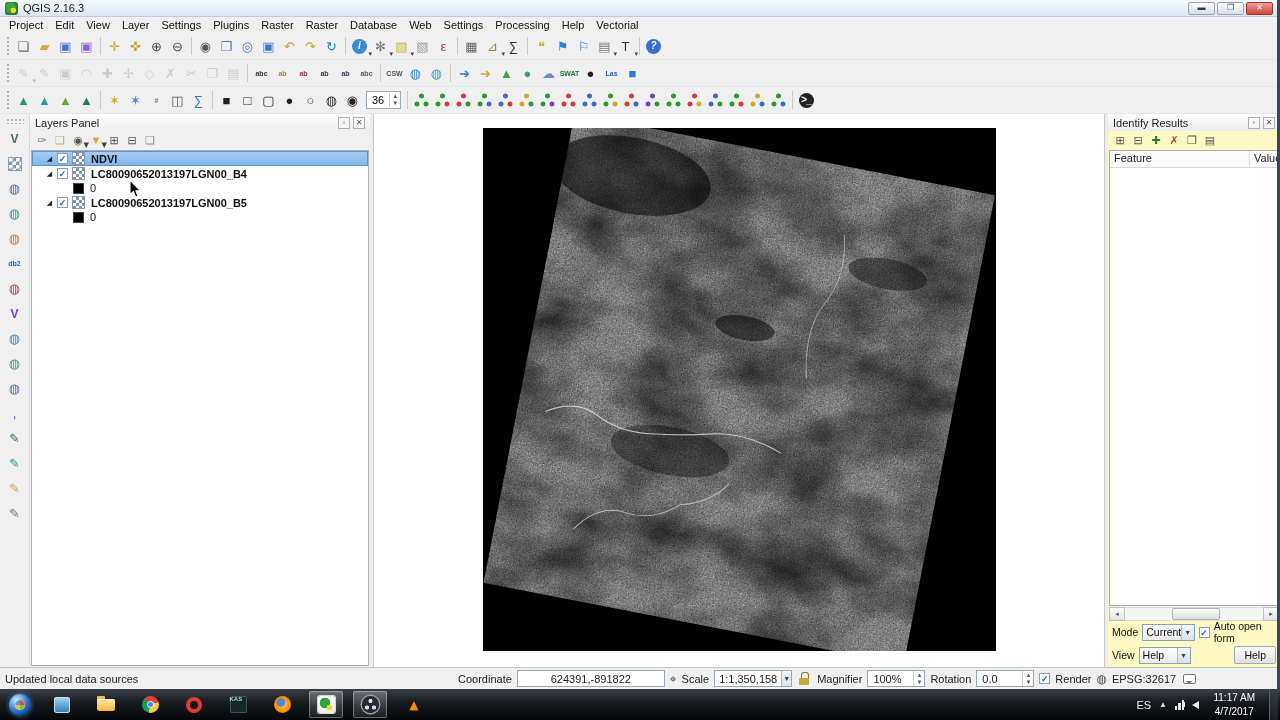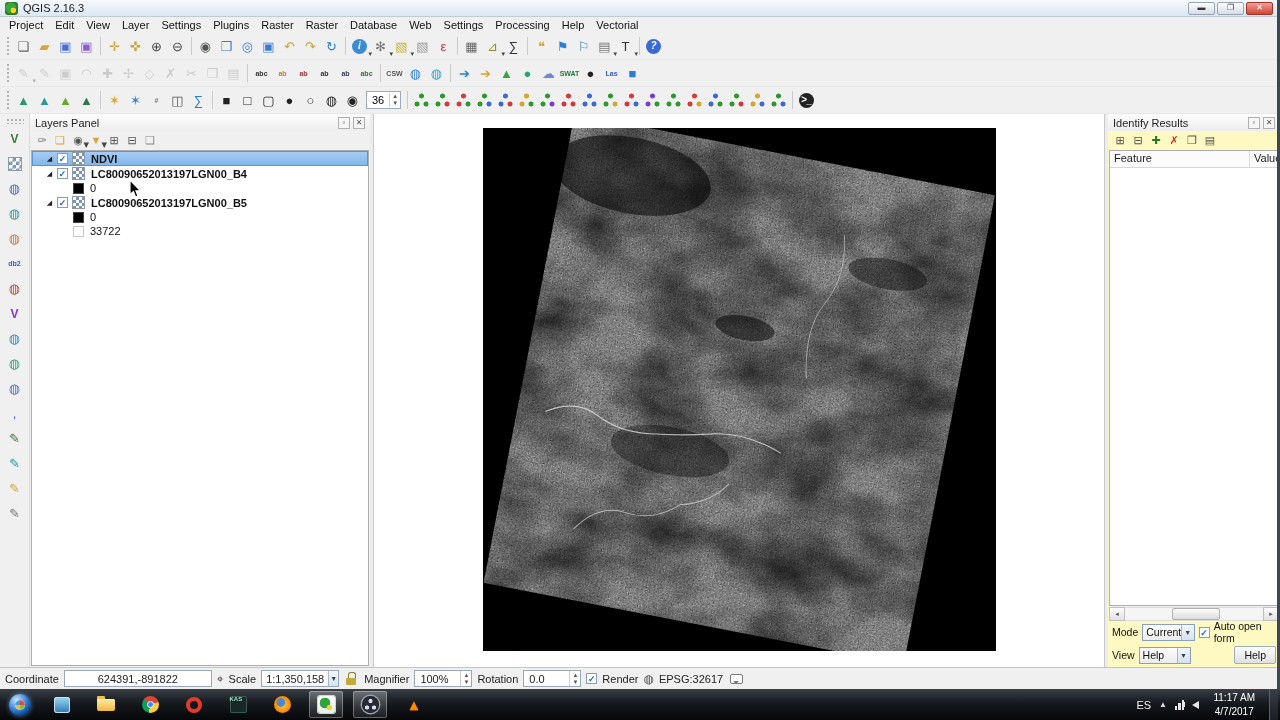--- a/index.html
+++ b/index.html
@@ -629,24 +629,20 @@
             <div class="lt-row">
               <span class="tw">◢</span>
               <span class="cb">✓</span>
               <span class="licon"></span>
               <span class="lname">LC80090652013197LGN00_B5</span>
             </div>
             <div class="lg-row">
               <span class="swatch" style="background: rgb(0, 0, 0);"></span>
               <span class="lval">0</span>
             </div>
-            <div class="lg-row">
-              <span class="swatch light" style="background: rgb(255, 255, 255);"></span>
-              <span class="lval">33722</span>
-            </div>
           </div>
       </div>
     </div>
 
     <div class="split"></div>
 
     <div class="canvas">
       <svg class="map-img" width="513" height="523" xmlns="http://www.w3.org/2000/svg">
         <defs>
           <filter id="sat" x="0" y="0" width="100%" height="100%" color-interpolation-filters="sRGB">
@@ -738,20 +734,21 @@
         <span class="combo view-combo">
           <span class="cv">Help</span>
           <span class="ca">▼</span>
         </span>
         <span class="help-btn">Help</span>
       </div>
     </div>
   </div>
 
   <div class="statusbar">
+    <span class="sb-msg">Updated local data sources</span>
     <span class="sb-lbl">Coordinate</span>
     <span class="sb-box coord-box">624391,-891822</span>
     <i class="tgt">⌖</i>
     <span class="sb-lbl">Scale</span>
     <span class="sb-box combo-sb" style="width:78px">
       <span>1:1,350,158</span>
       <span class="ca2">▼</span>
     </span>
     <span class="lockwrap">
         <span class="lockbody"></span>

